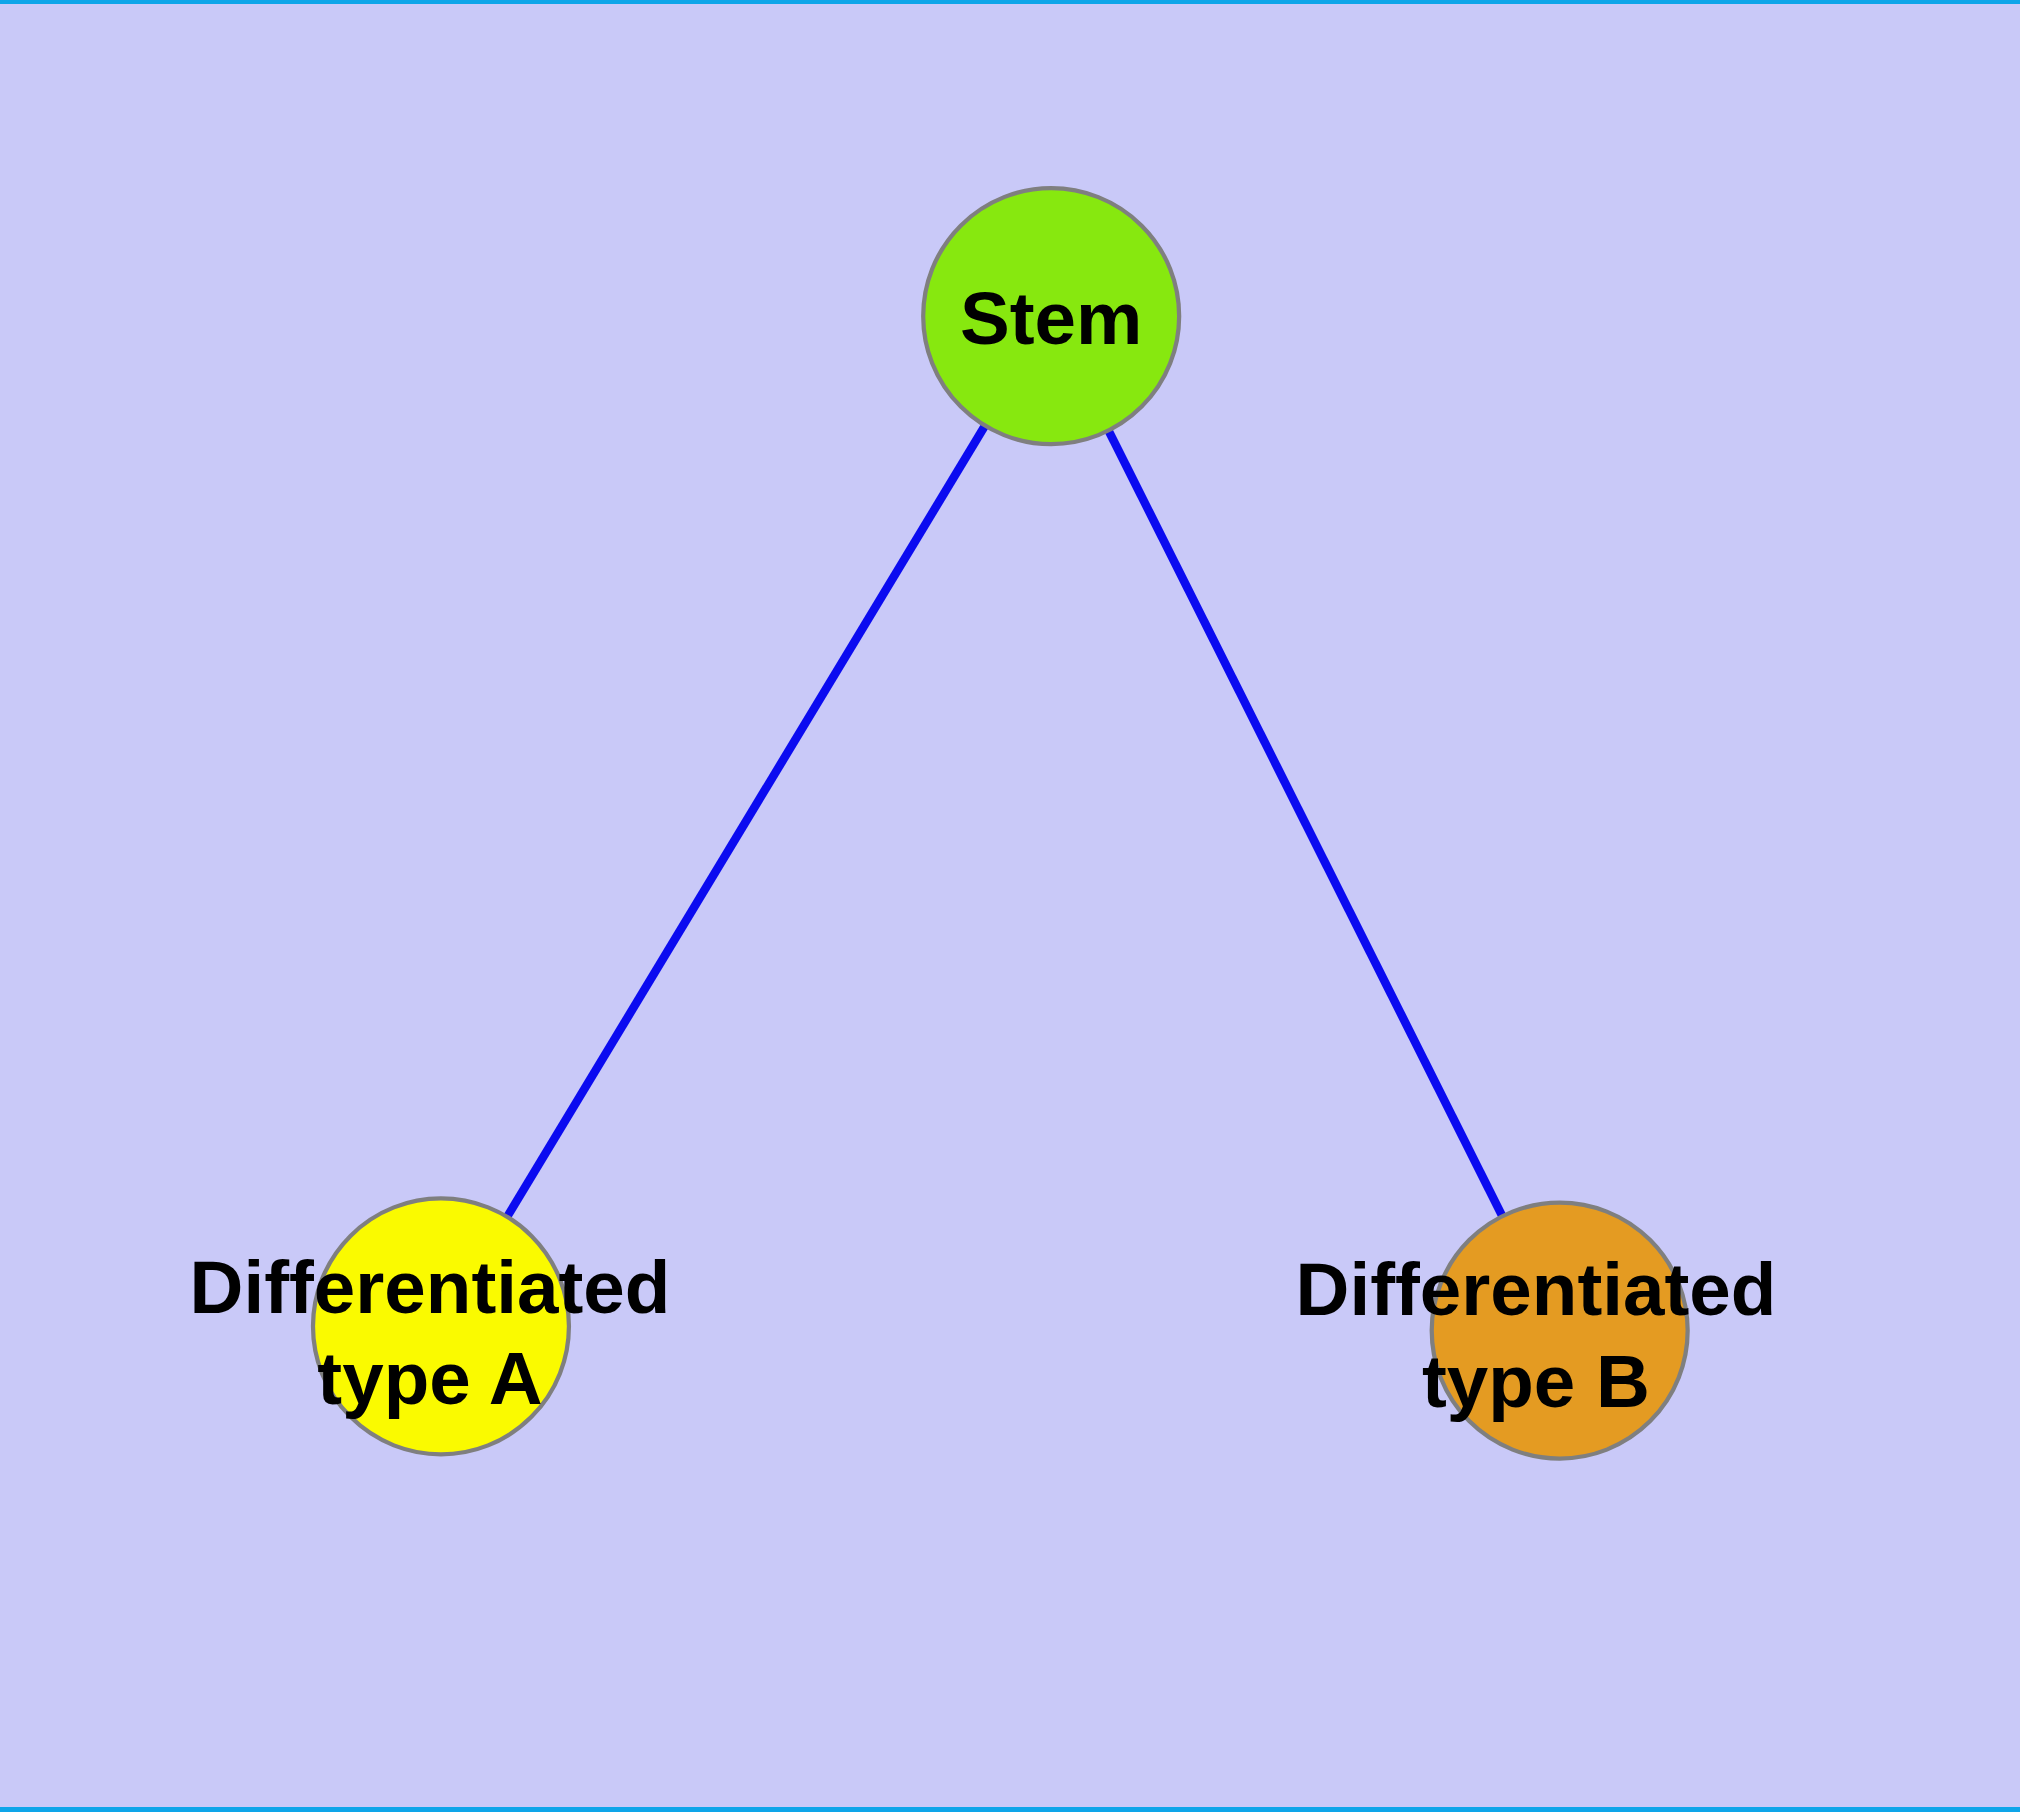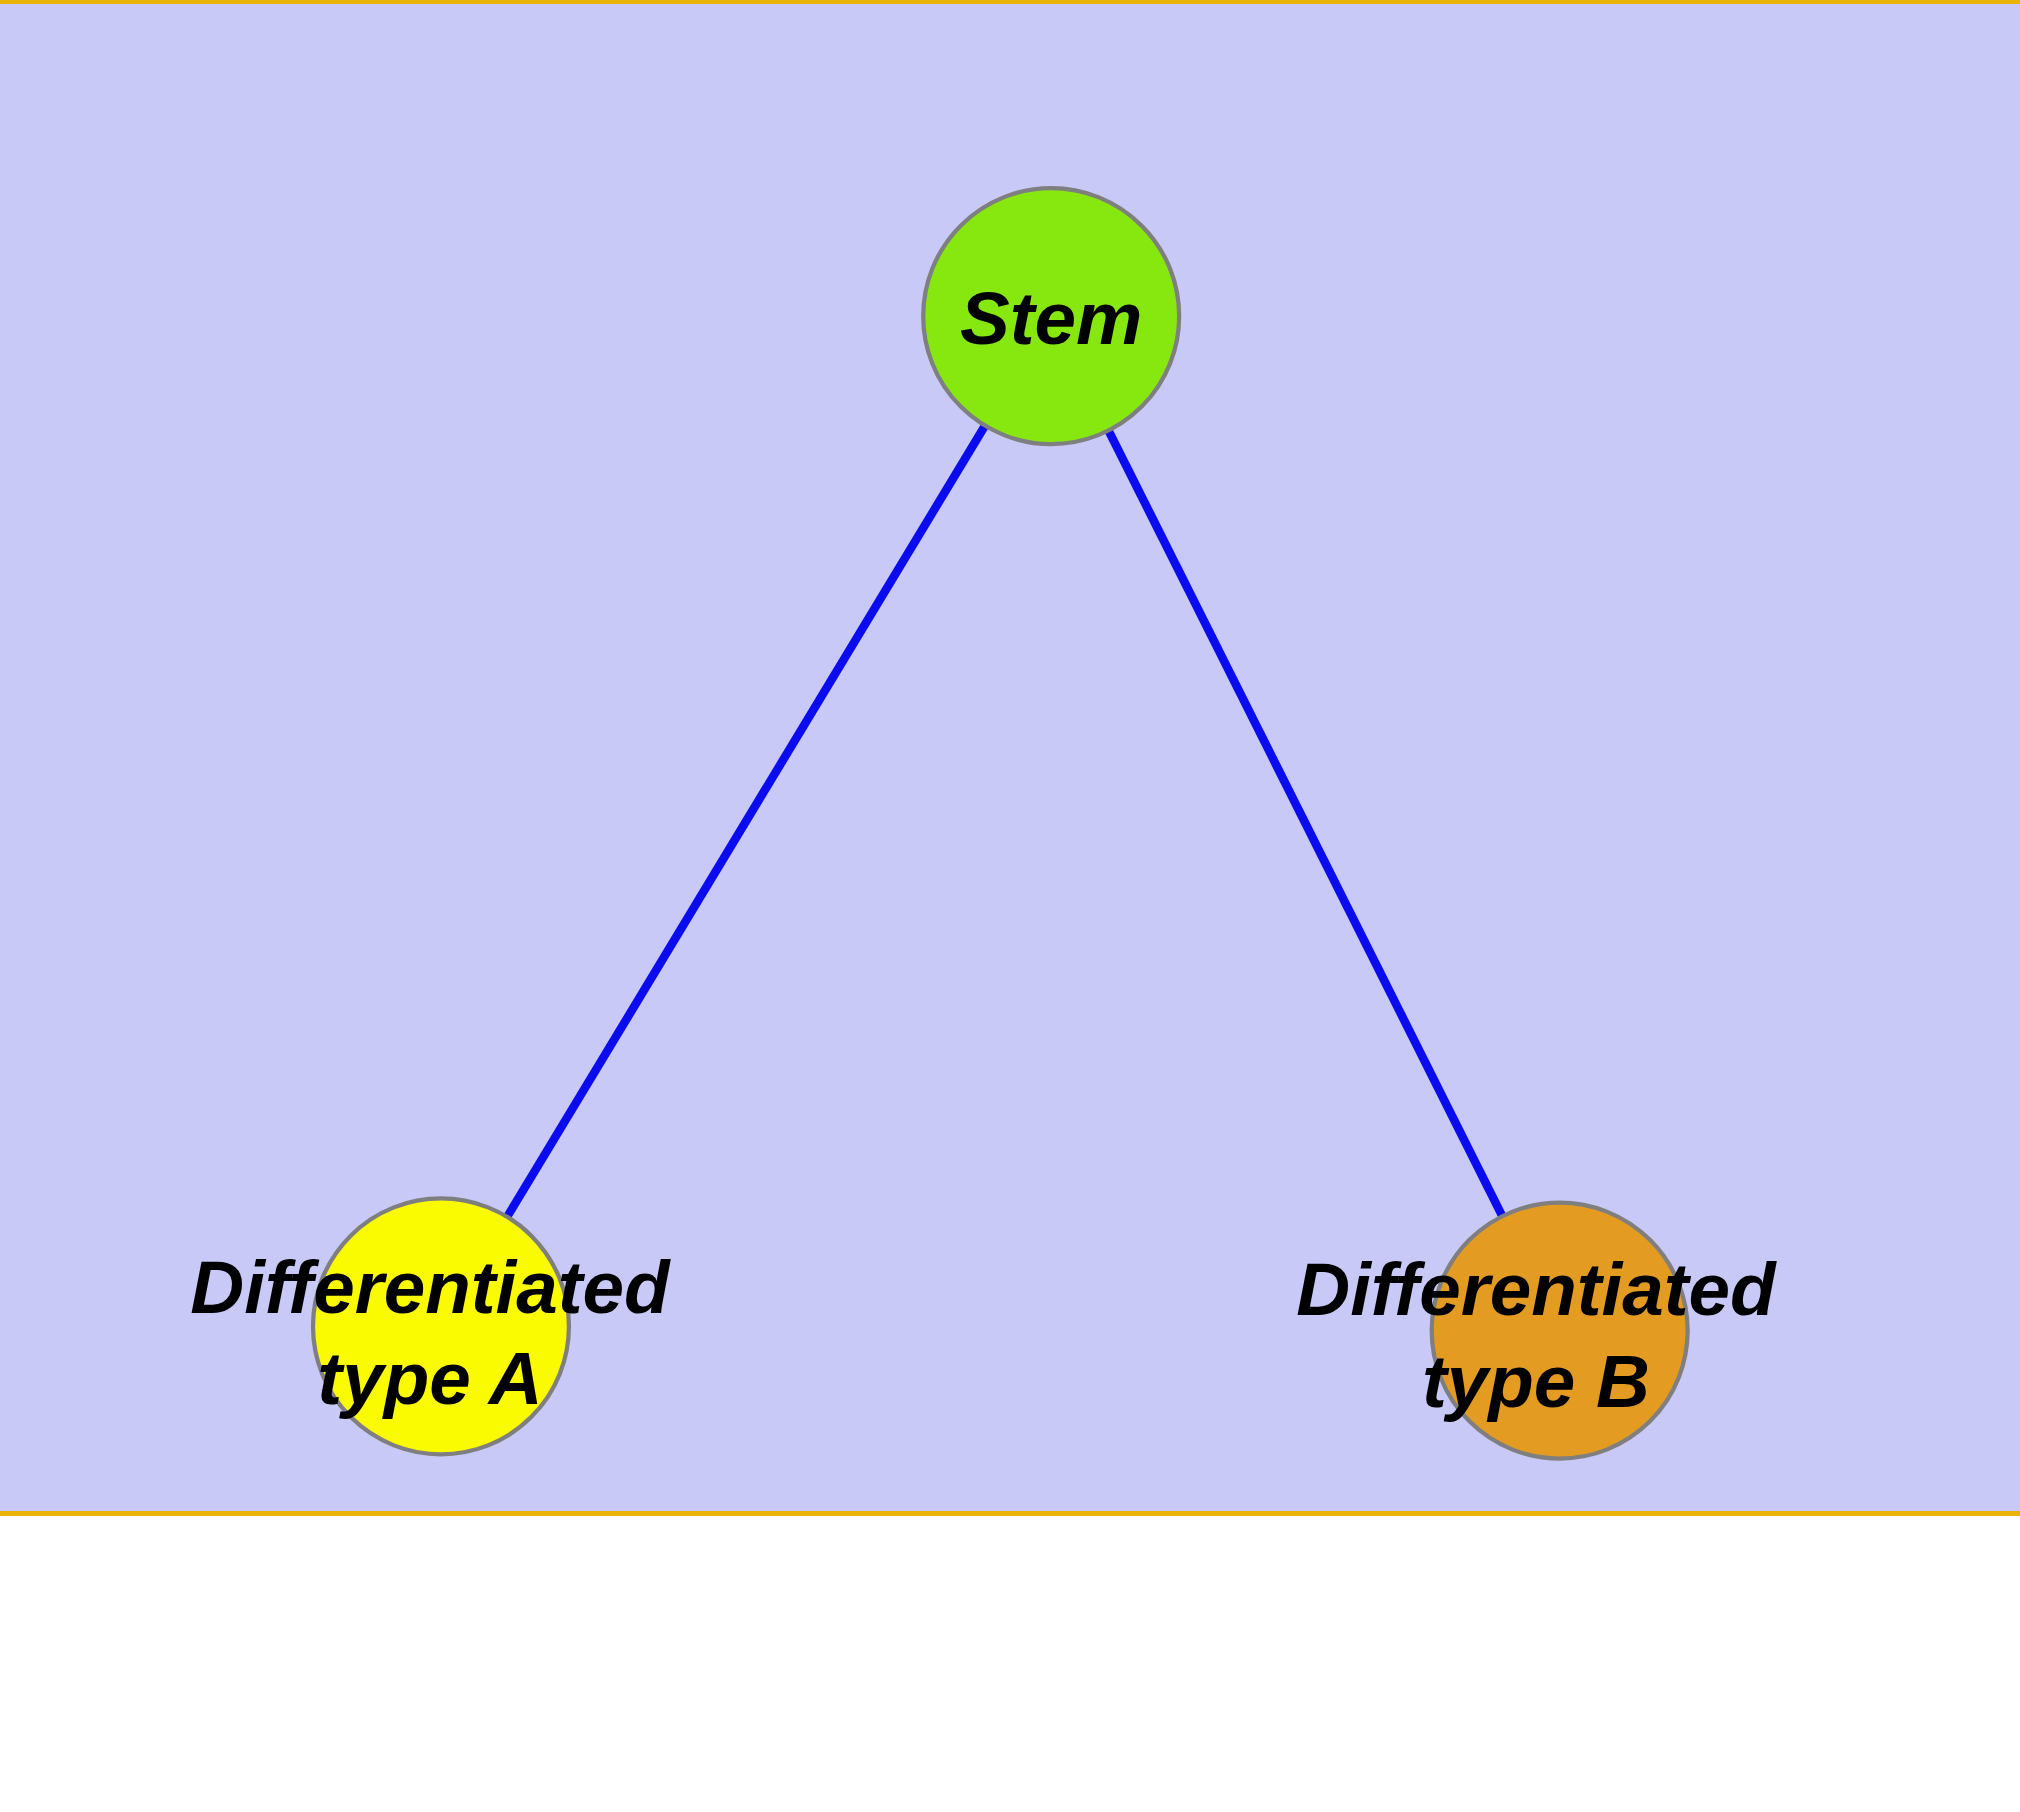--- a/index.html
+++ b/index.html
@@ -3,25 +3,24 @@
 <meta charset="utf-8">
 <style>
   html, body {
     margin: 0;
     padding: 0;
     background: #ffffff;
   }
   .canvas {
     position: relative;
     width: 2021px;
-    height: 1516px;
-    background: #eab308;
+    height: 1812px;
+    background: #0ea5e9;
     overflow: hidden;
     font-family: "Liberation Sans", sans-serif;
-    font-style: italic;
   }
   .lavender-field {
     position: absolute;
     left: 0;
     right: 0;
     top: 4.2px;
     bottom: 5.1px;
     background: #C9C9F8;
   }
   svg.graph {

